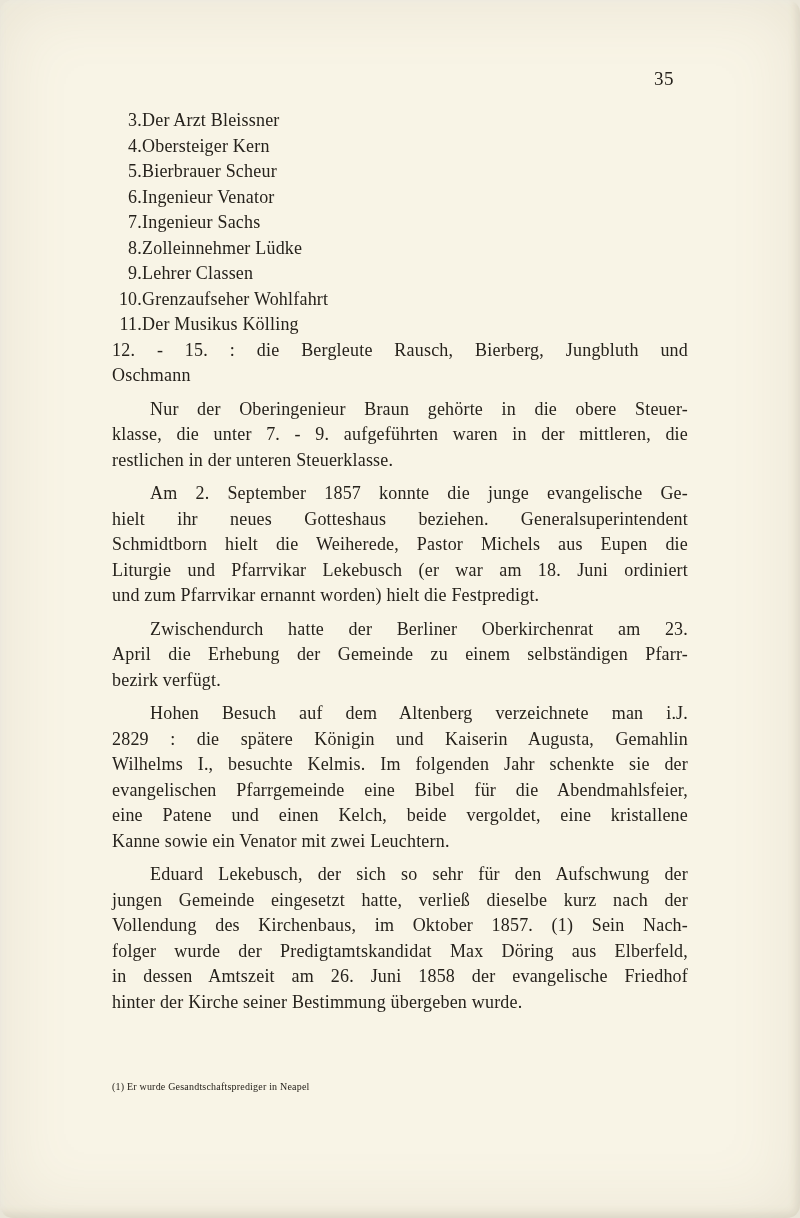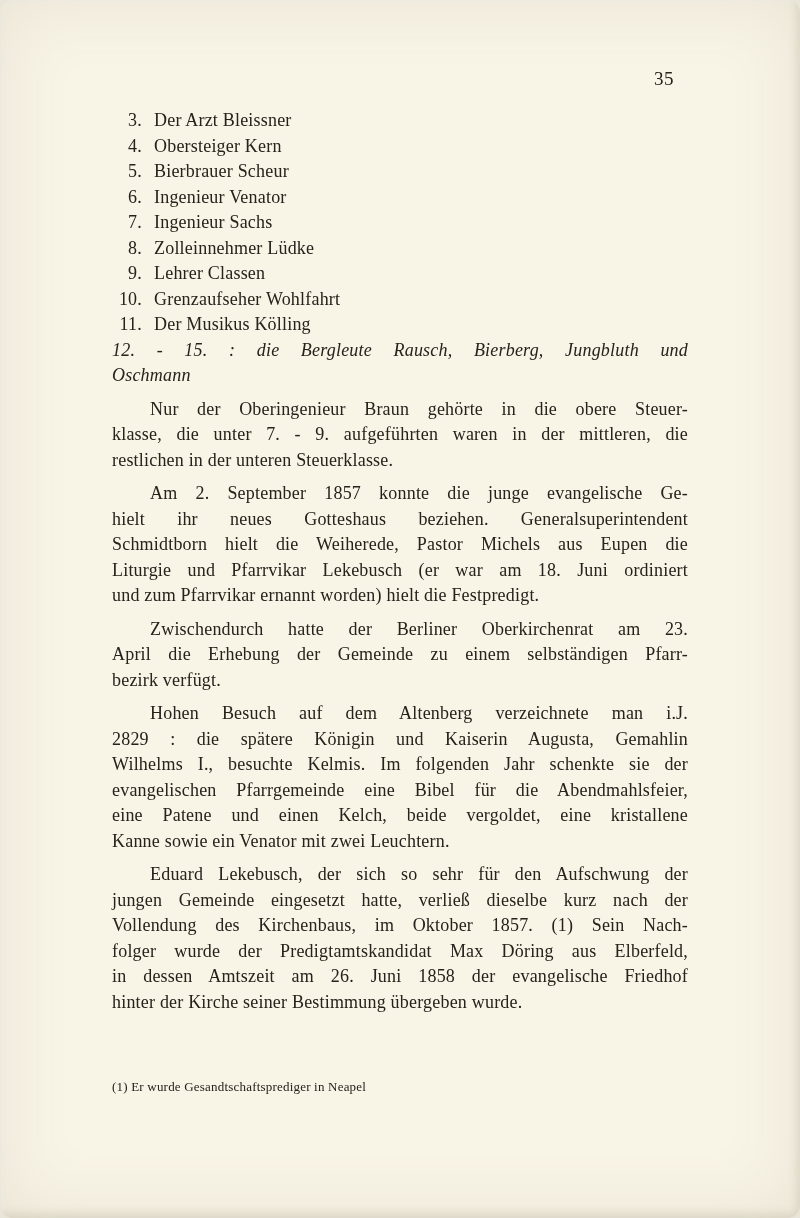--- a/index.html
+++ b/index.html
@@ -46,46 +46,45 @@
   }
   .list-line {
     display: flex;
   }
   .list-line .num {
     flex: none;
     width: 30px;
     text-align: right;
   }
   .list-line .lbl {
-    margin-left: 12px;
+    margin-left: 0;
   }
   .list-line.full {
     display: block;
-    font-style: italic;
   }
   .justify-line {
     text-align: justify;
     text-align-last: justify;
   }
   .para {
     margin-top: 8px;
   }
   .pline {
     text-align: justify;
     text-align-last: justify;
   }
   .pline.first {
     text-indent: 38px;
   }
   .pline.last {
     text-align-last: left;
   }
   .footnote {
     margin-top: 62px;
-    font-size: 13px;
+    font-size: 10px;
     line-height: 20px;
     letter-spacing: 0.2px;
   }
 </style>
 </head>
 <body>
 
 <div class="page">
 
   <div class="pagenum">35</div>

